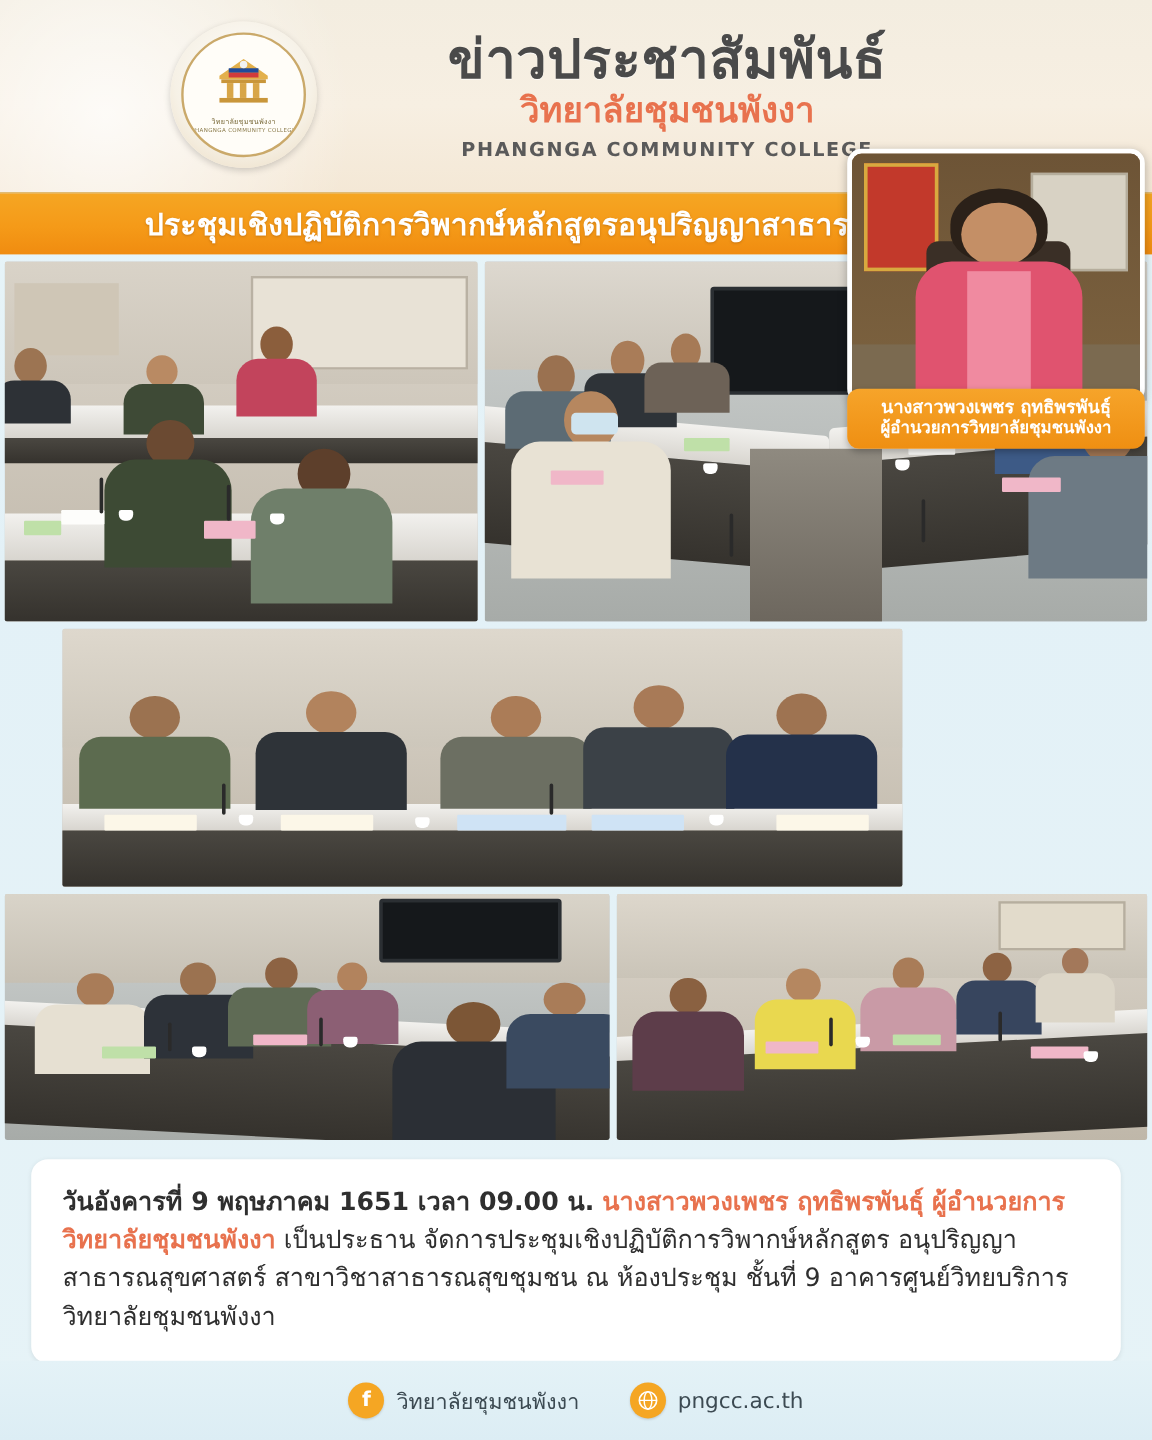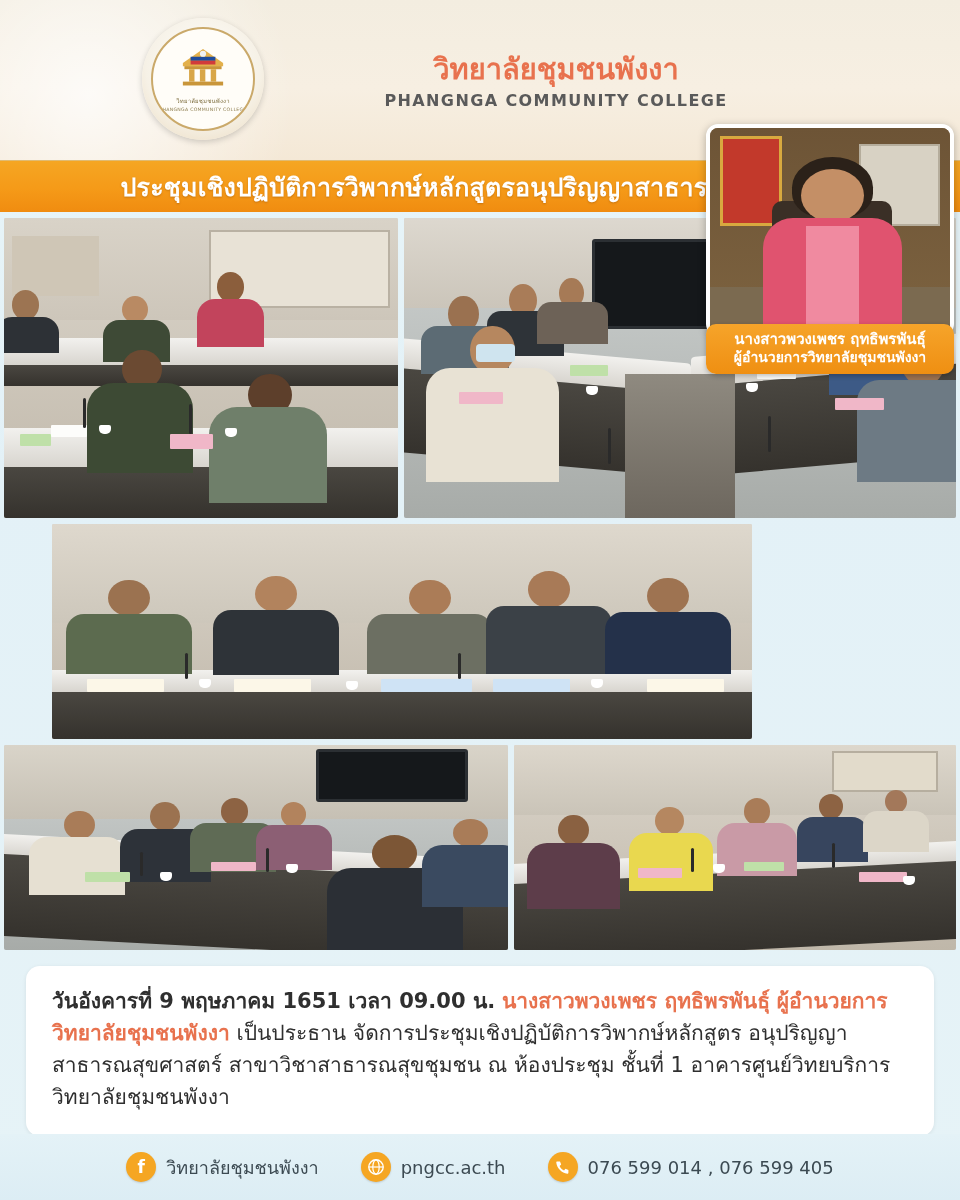--- a/index.html
+++ b/index.html
@@ -224,20 +224,21 @@
             <rect x="14" y="46" width="52" height="5" fill="#c9963a"></rect>
             <path d="M24 14 h32 v5 h-32 z" fill="#1f4b9b"></path>
             <path d="M24 19 h32 v5 h-32 z" fill="#d13b3b"></path>
             <circle cx="40" cy="10" r="4" fill="#f2f2f2"></circle>
           </svg>
           <div class="logo-text-th">วิทยาลัยชุมชนพังงา</div>
           <div class="logo-text-en">PHANGNGA COMMUNITY COLLEGE</div>
         </div>
       </div>
       <div class="titles">
+        <div class="title-main">ข่าวประชาสัมพันธ์</div>
         <div class="title-sub">วิทยาลัยชุมชนพังงา</div>
         <div class="title-en">PHANGNGA COMMUNITY COLLEGE</div>
       </div>
     </div>
   </div>
 
   <div class="banner">
     <div class="banner-text">ประชุมเชิงปฏิบัติการวิพากษ์หลักสูตรอนุปริญญาสาธารณสุขศาสตร์</div>
   </div>
 
@@ -438,43 +439,35 @@
     </div>
   </div>
 
   <div class="desc">
     <p>
       <span class="b">วันอังคารที่ 9 พฤษภาคม 1651 เวลา 09.00 น.</span>
       <span class="hl">นางสาวพวงเพชร ฤทธิพรพันธุ์</span>
       <span class="hl">ผู้อำนวยการวิทยาลัยชุมชนพังงา</span>
       <span>เป็นประธาน จัดการประชุมเชิงปฏิบัติการวิพากษ์หลักสูตร</span>
       <span>อนุปริญญาสาธารณสุขศาสตร์ สาขาวิชาสาธารณสุขชุมชน</span>
-      <span>ณ ห้องประชุม ชั้นที่ 1</span>
+      <span>ณ ห้องประชุม ชั้นที่ 9</span>
       <span>อาคารศูนย์วิทยบริการ วิทยาลัยชุมชนพังงา</span>
     </p>
   </div>
 
   <div class="footer">
     <div class="fitem">
       <span class="fic">f</span>
       <span class="ftxt">วิทยาลัยชุมชนพังงา</span>
     </div>
     <div class="fitem">
       <span class="fic">
         <svg width="18" height="18" viewBox="0 0 18 18">
           <circle cx="9" cy="9" r="7.2" fill="none" stroke="#fff" stroke-width="1.4"></circle>
           <ellipse cx="9" cy="9" rx="3.2" ry="7.2" fill="none" stroke="#fff" stroke-width="1.2"></ellipse>
           <line x1="1.8" y1="9" x2="16.2" y2="9" stroke="#fff" stroke-width="1.2"></line>
         </svg>
       </span>
       <span class="ftxt">pngcc.ac.th</span>
     </div>
-    <div class="fitem">
-      <span class="fic">
-        <svg width="17" height="17" viewBox="0 0 17 17">
-          <path d="M3.2 2.6 L6 2.6 L7.2 5.6 L5.6 6.9 C6.4 8.8 8.2 10.6 10.1 11.4 L11.4 9.8 L14.4 11 L14.4 13.8 C14.4 14.4 13.9 14.8 13.3 14.7 C7.8 14 3 9.2 2.3 3.7 C2.2 3.1 2.6 2.6 3.2 2.6 Z" fill="#fff"></path>
-        </svg>
-      </span>
-      <span class="ftxt">076 599 014 , 076 599 405</span>
-    </div>
   </div>
 
 </div>
 
 </body></html>

